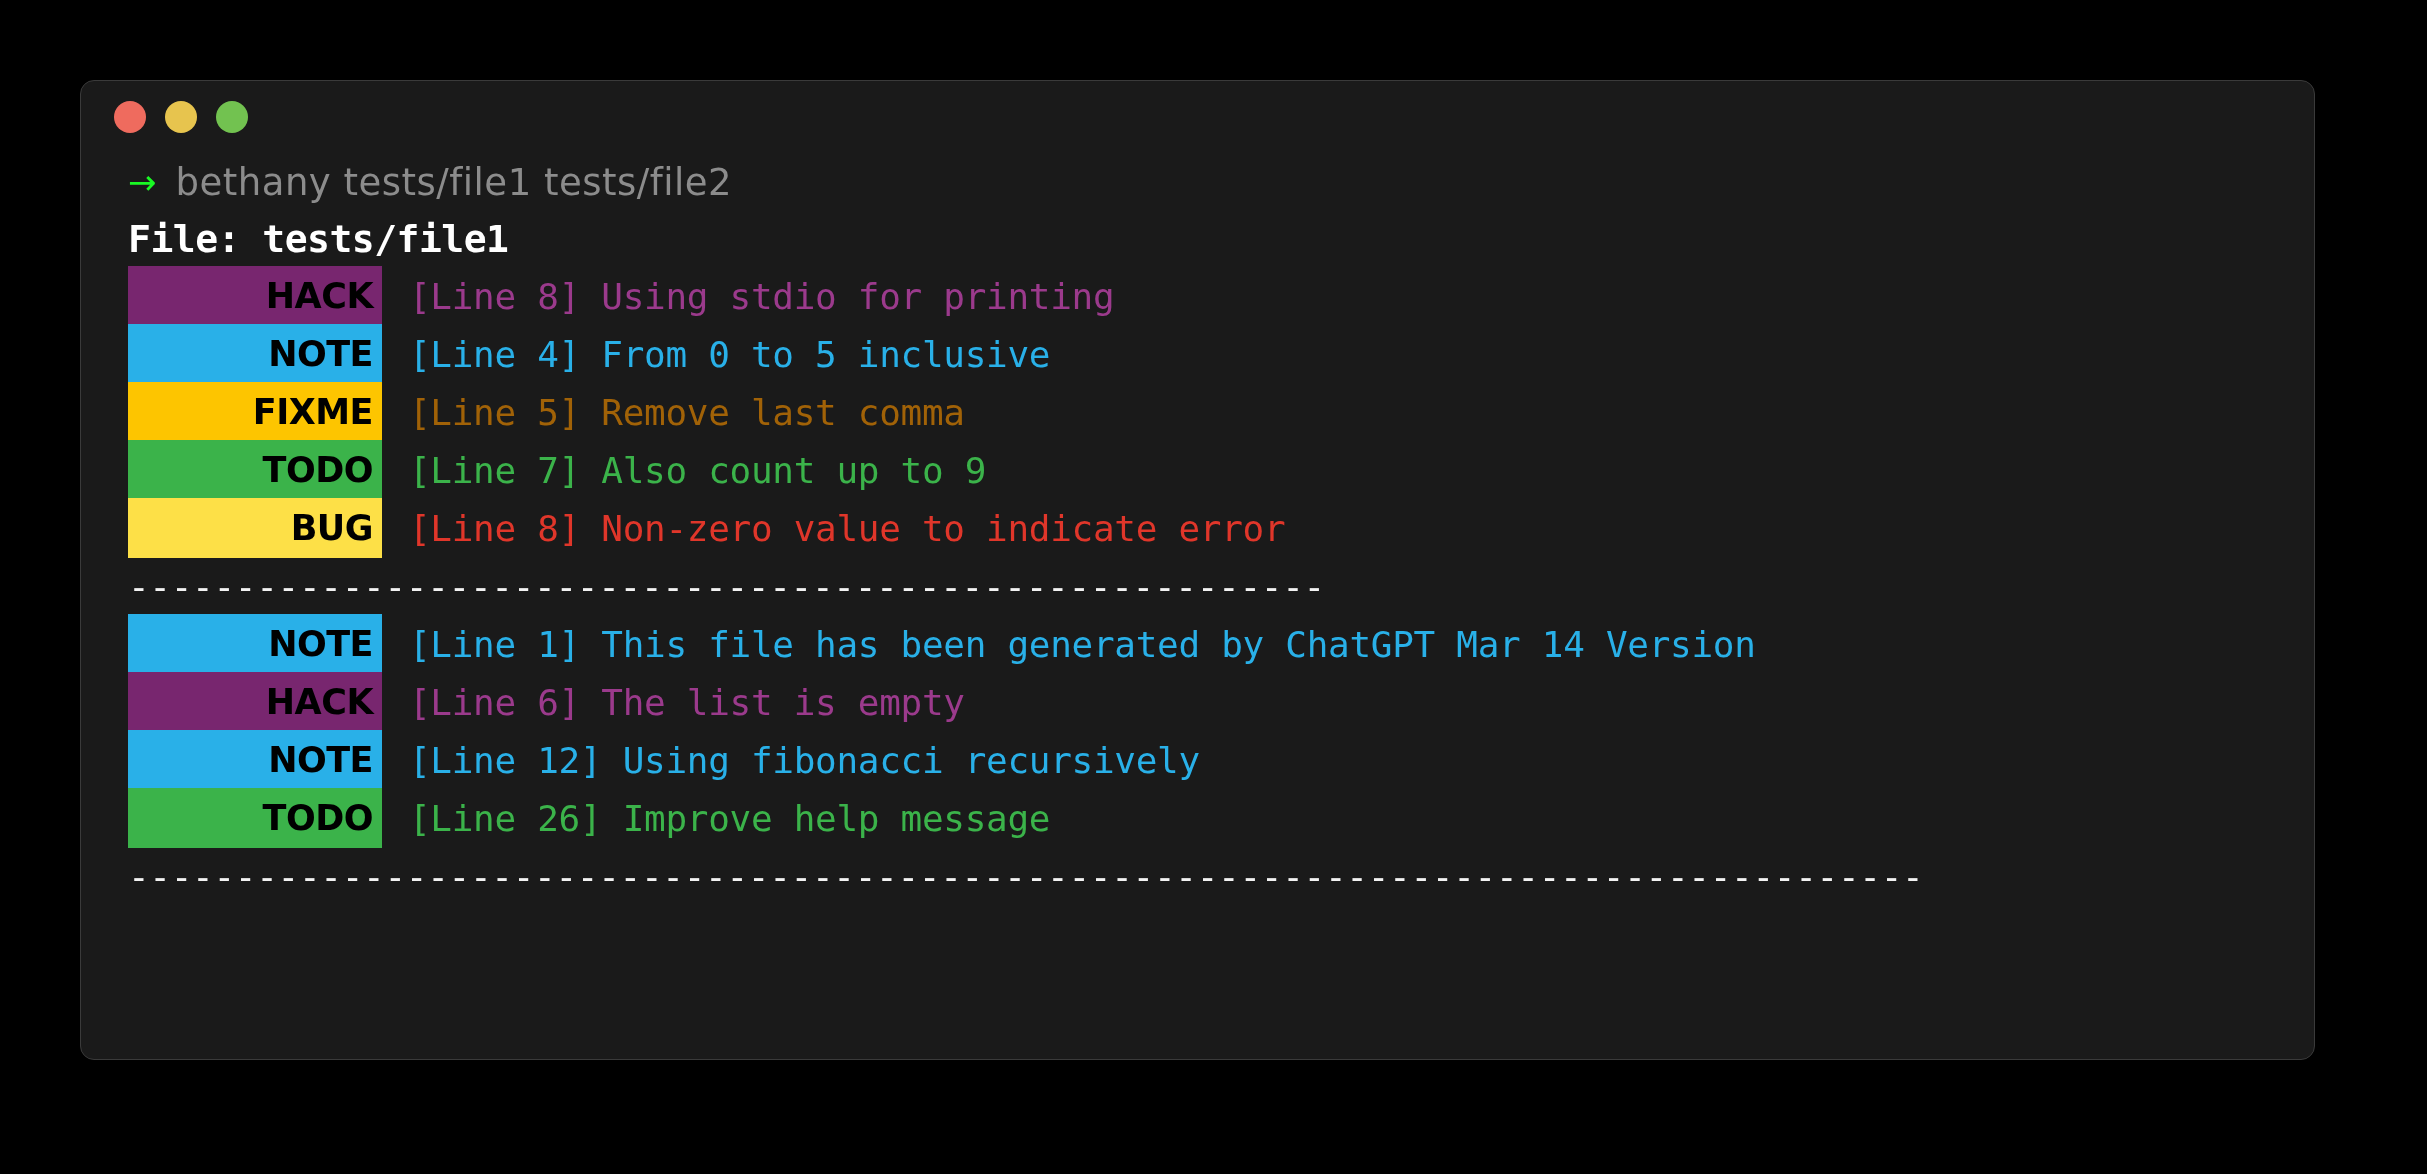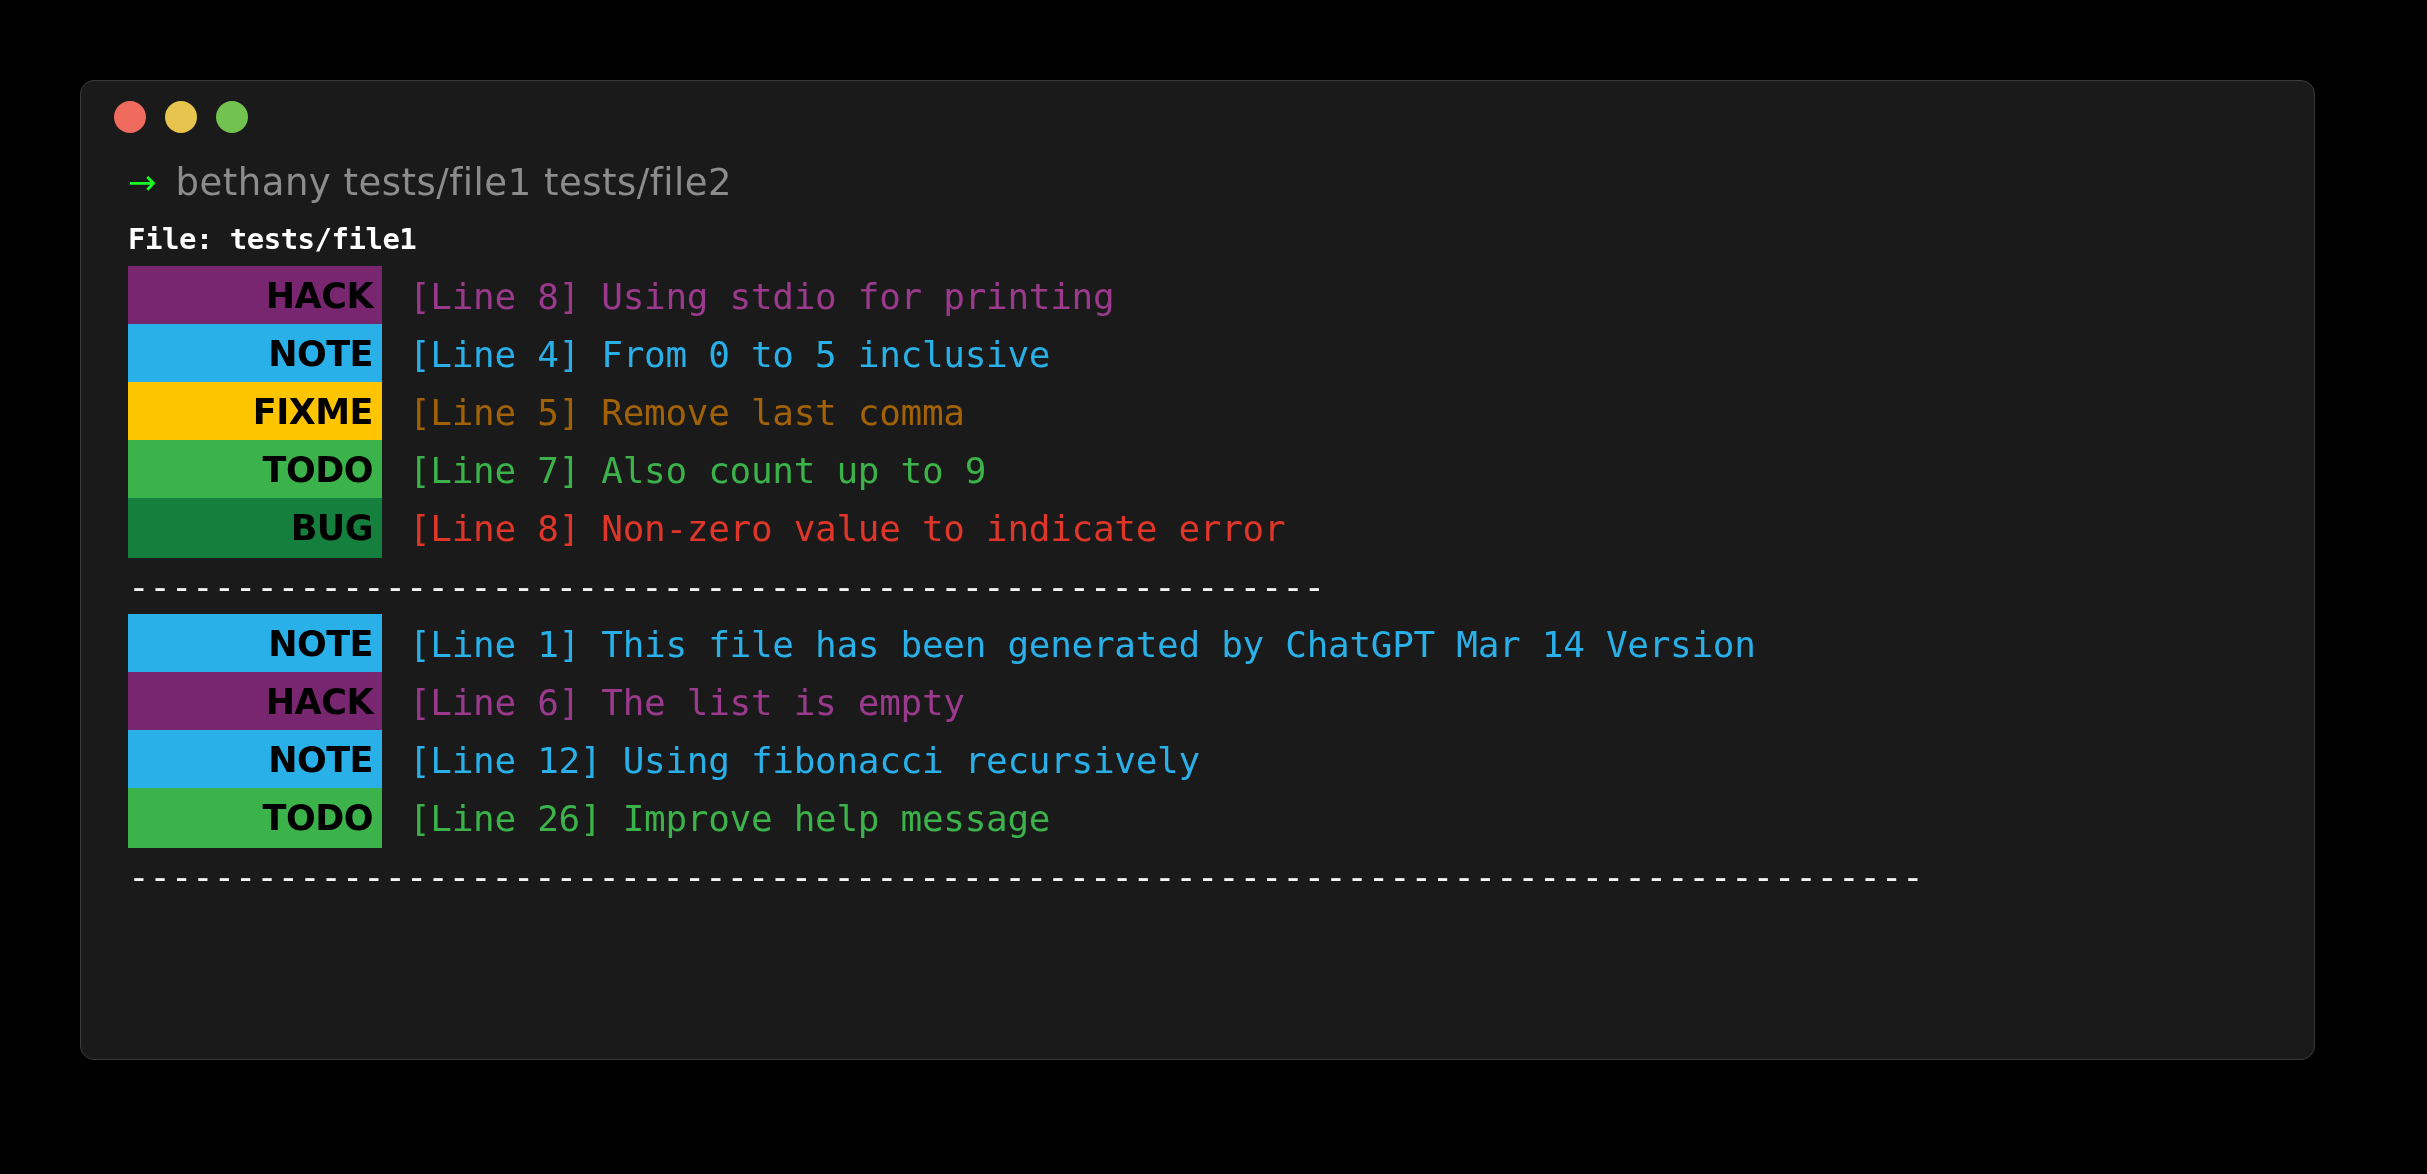--- a/index.html
+++ b/index.html
@@ -89,21 +89,21 @@
   }
 
   
   .file-heading {
     height: 56px;
     display: flex;
     align-items: center;
     color: #ffffff;
     font-family: "DejaVu Sans Mono", monospace;
     font-weight: bold;
-    font-size: 29px;
+    font-size: 38px;
     white-space: pre;
     letter-spacing: -0.5px;
   }
 
   
   .tag-row {
     height: 58px;
     display: flex;
     align-items: center;
     white-space: pre;
@@ -164,21 +164,21 @@
         <span class="prompt-command">bethany tests/file1 tests/file2</span>
       </div>
 
       <div id="files-container">
           <div>
             <div class="file-heading">File: tests/file1</div>
             <div class="tag-row"><div class="tag-badge" style="background: rgb(120, 38, 111);">HACK</div><div class="tag-message" style="color: rgb(155, 58, 140);">[Line 8] Using stdio for printing</div></div>
             <div class="tag-row"><div class="tag-badge" style="background: rgb(41, 176, 232);">NOTE</div><div class="tag-message" style="color: rgb(41, 176, 232);">[Line 4] From 0 to 5 inclusive</div></div>
             <div class="tag-row"><div class="tag-badge" style="background: rgb(253, 197, 0);">FIXME</div><div class="tag-message" style="color: #a16207;">[Line 5] Remove last comma</div></div>
             <div class="tag-row"><div class="tag-badge" style="background: rgb(59, 179, 74);">TODO</div><div class="tag-message" style="color: rgb(59, 179, 74);">[Line 7] Also count up to 9</div></div>
-            <div class="tag-row"><div class="tag-badge" style="background: #15803d;">BUG</div><div class="tag-message" style="color: rgb(224, 54, 42);">[Line 8] Non-zero value to indicate error</div></div>
+            <div class="tag-row"><div class="tag-badge" style="background: #fde047;">BUG</div><div class="tag-message" style="color: rgb(224, 54, 42);">[Line 8] Non-zero value to indicate error</div></div>
             <div class="separator">--------------------------------------------------------</div>
           </div>
           <div>
             <div class="tag-row"><div class="tag-badge" style="background: rgb(41, 176, 232);">NOTE</div><div class="tag-message" style="color: rgb(41, 176, 232);">[Line 1] This file has been generated by ChatGPT Mar 14 Version</div></div>
             <div class="tag-row"><div class="tag-badge" style="background: rgb(120, 38, 111);">HACK</div><div class="tag-message" style="color: rgb(155, 58, 140);">[Line 6] The list is empty</div></div>
             <div class="tag-row"><div class="tag-badge" style="background: rgb(41, 176, 232);">NOTE</div><div class="tag-message" style="color: rgb(41, 176, 232);">[Line 12] Using fibonacci recursively</div></div>
             <div class="tag-row"><div class="tag-badge" style="background: rgb(59, 179, 74);">TODO</div><div class="tag-message" style="color: rgb(59, 179, 74);">[Line 26] Improve help message</div></div>
             <div class="separator">------------------------------------------------------------------------------------</div>
           </div>
         </div>

